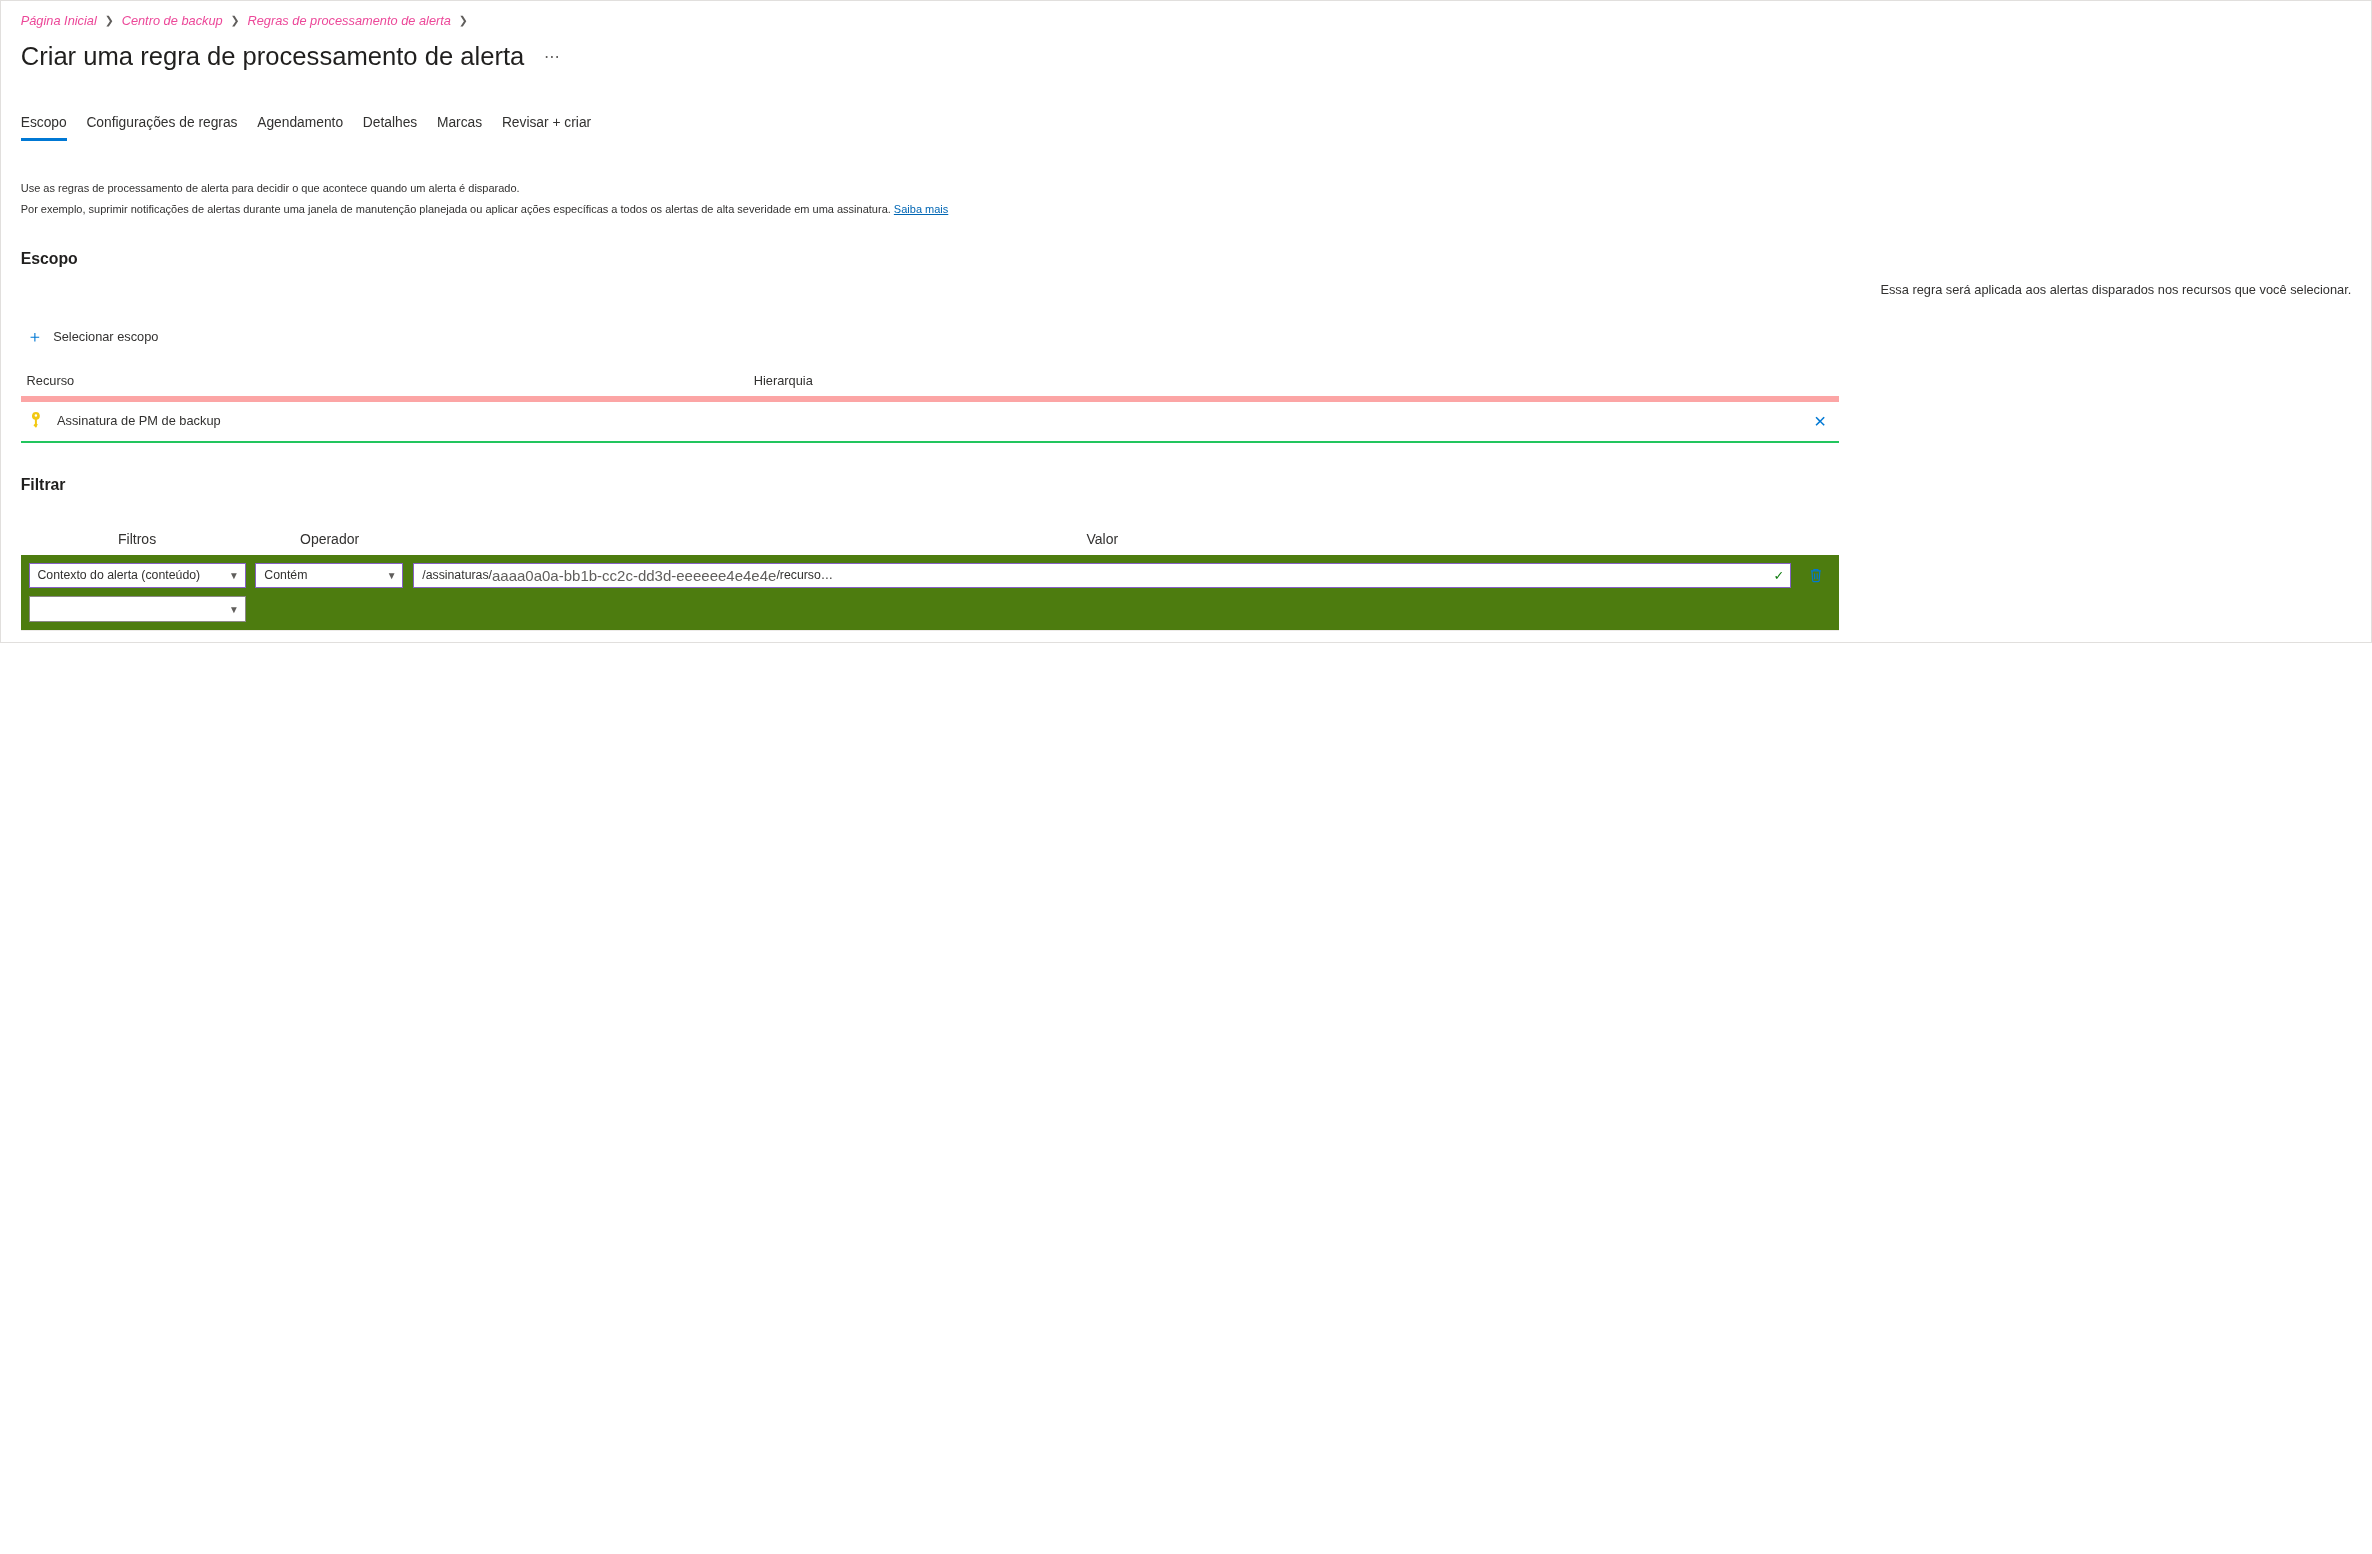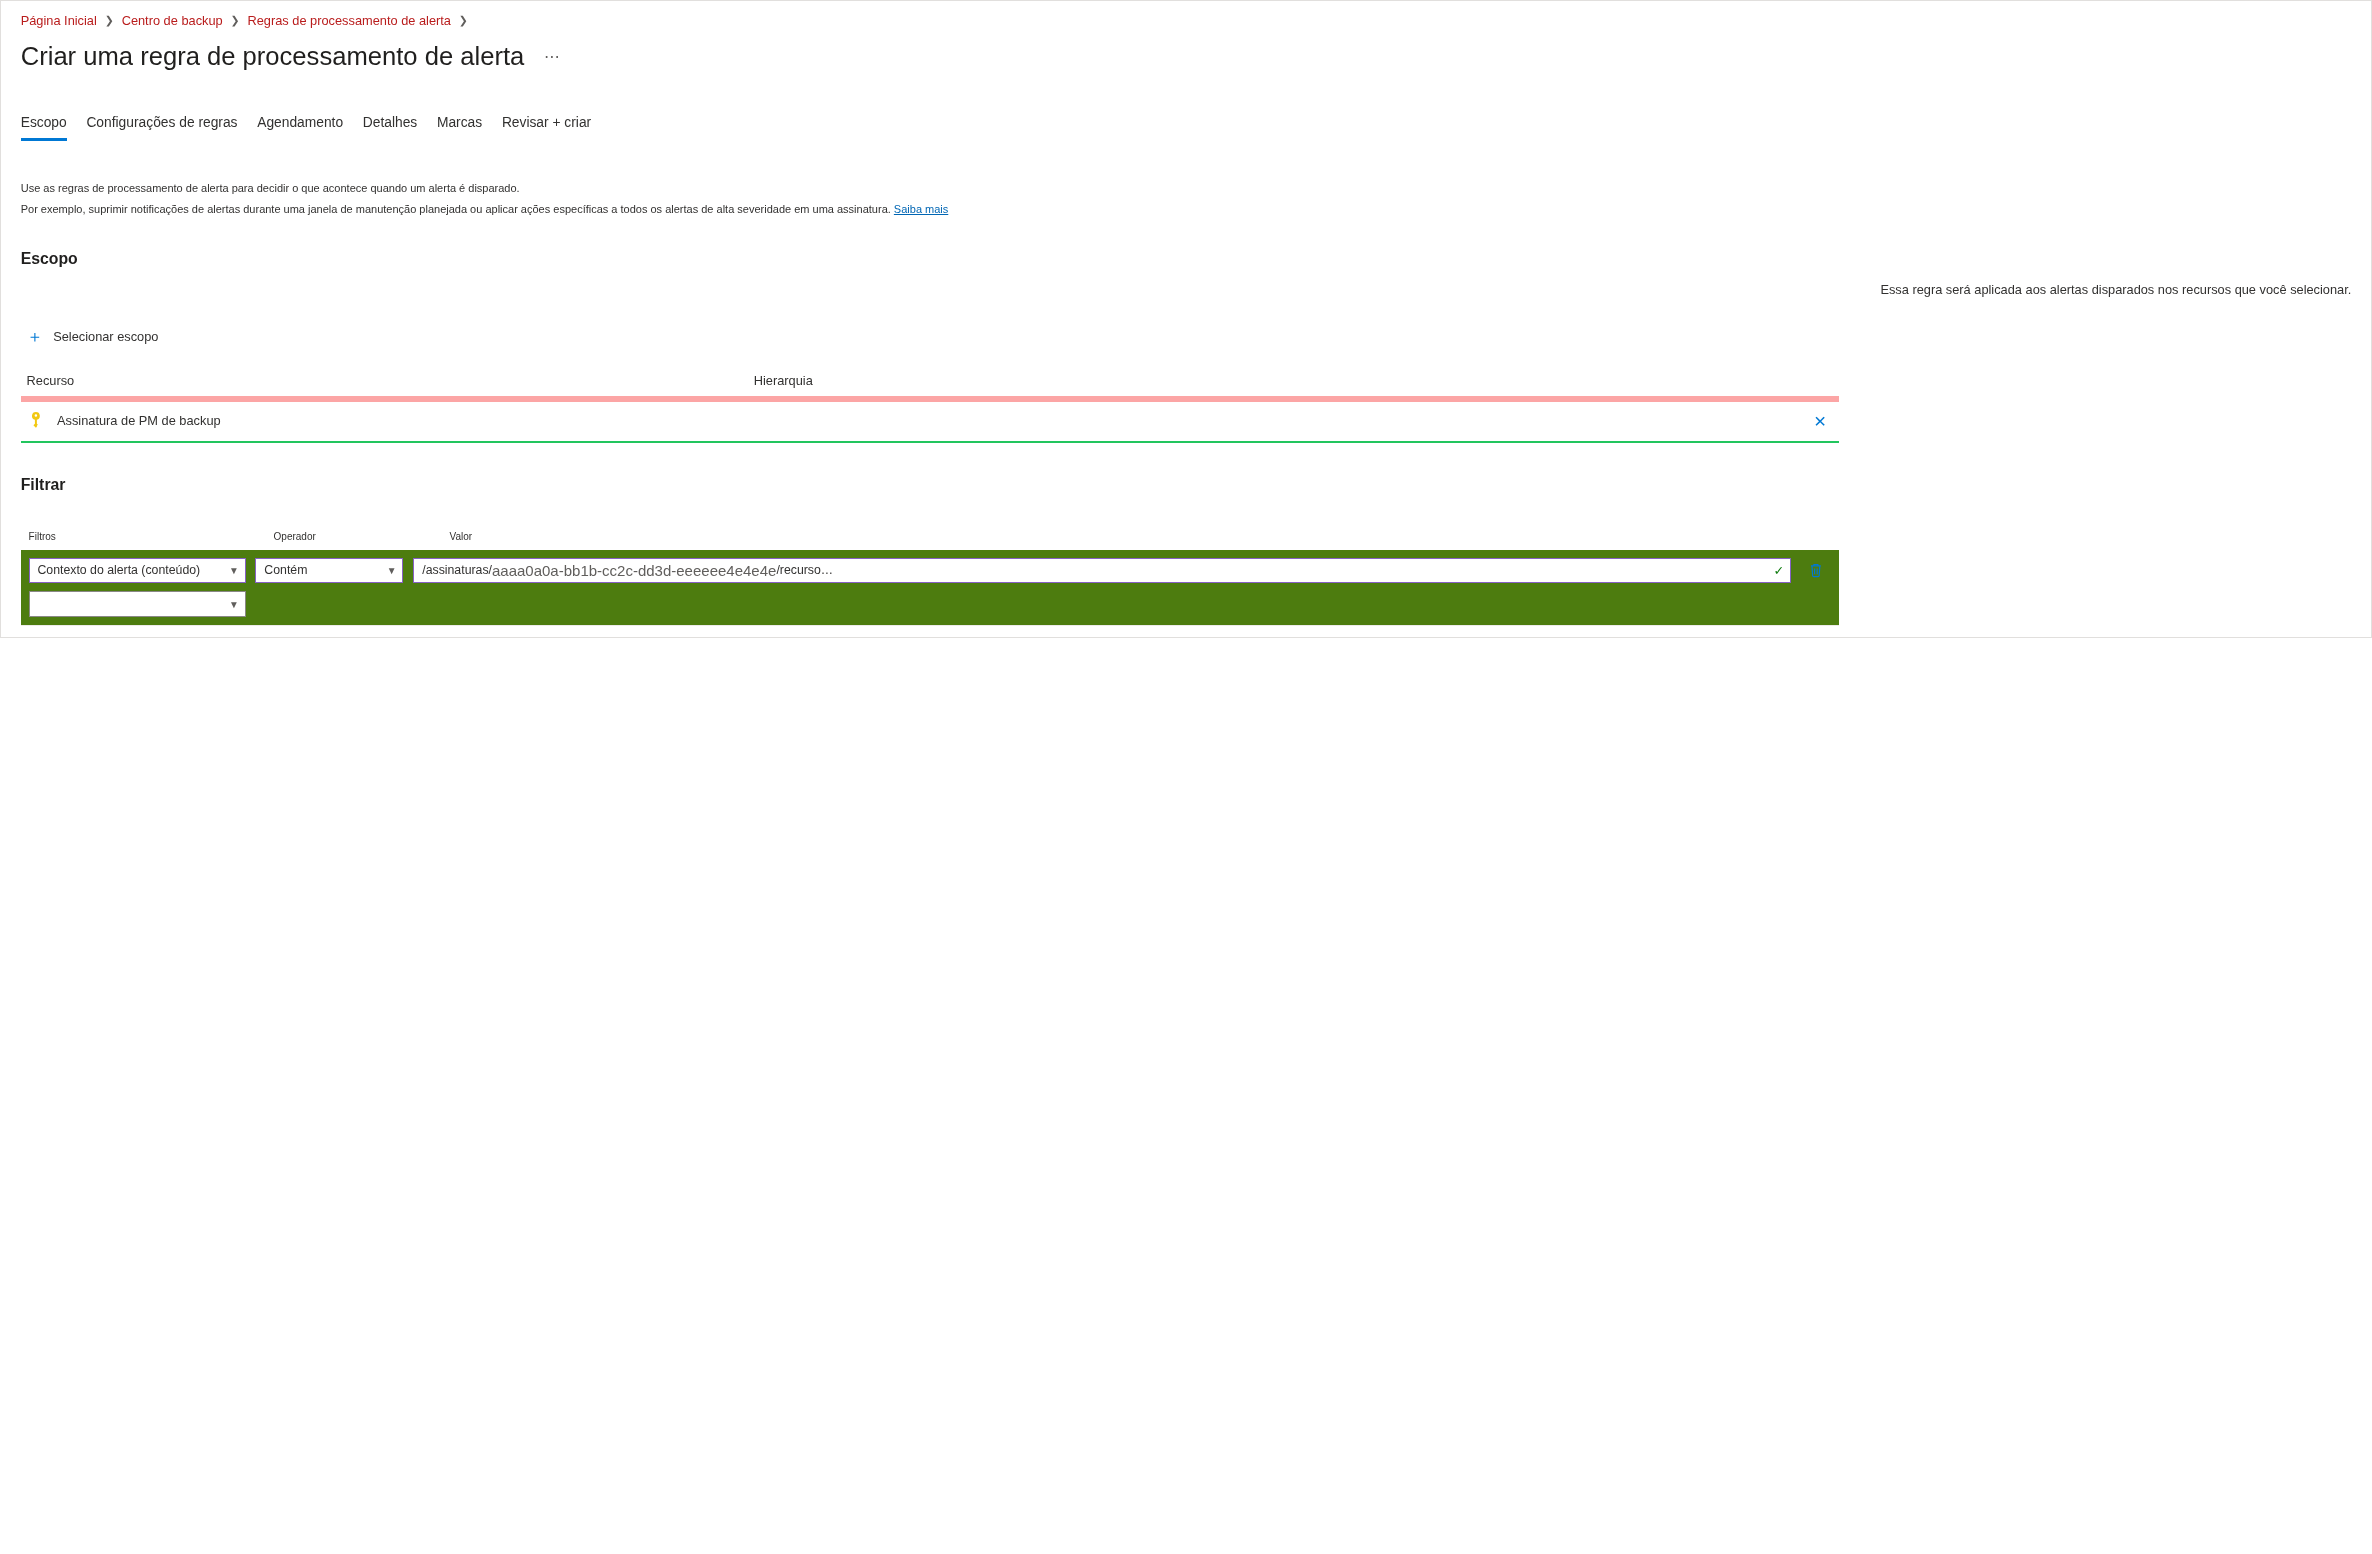--- a/index.html
+++ b/index.html
@@ -11,21 +11,21 @@
       padding: 11.8px 19.7px;
       border: 1px solid #e1dfdd;
     }
     .breadcrumb {
       display: flex;
       align-items: center;
       gap: 7.9px;
       font-size: 12.8px;
       margin-bottom: 13.8px;
     }
-    .breadcrumb a { color: #b91c1c; text-decoration: none; }
+    .breadcrumb a { color: #ec4899; text-decoration: none; font-style: italic; }
     .breadcrumb .sep {
       color: #605e5c;
       font-size: 10.8px;
     }
     .page-title-row {
       display: flex;
       align-items: center;
       gap: 13.8px;
       margin-bottom: 39px;
     }
@@ -113,24 +113,25 @@
       cursor: pointer;
       font-size: 15.8px;
       background: none;
       border: none;
       padding: 2px 5.9px;
     }
     .filter-section { margin-top: 37px; width: 78%; }
     .filter-headers {
       display: grid;
       grid-template-columns: 217px 148px 1fr 29.6px;
-      gap: 28px;
+      gap: 10px;
       padding: 0 7.9px 7.9px 7.9px;
-      font-size: 10px;
-      color: #323130;
+      font-size: 14px;
+      color: #323130;
+      text-align: center;
     }
     .filter-rows {
       background: #4d7c0f;
       padding: 7.9px;
       border-bottom: 1px solid #edebe9;
       text-align: right;
     }
     .filter-row {
       display: grid;
       grid-template-columns: 217px 148px 1fr 29.6px;

